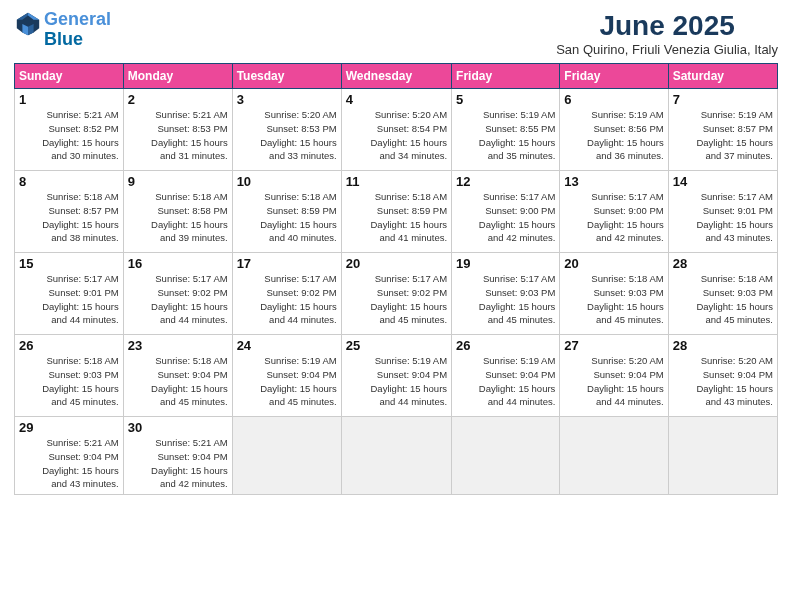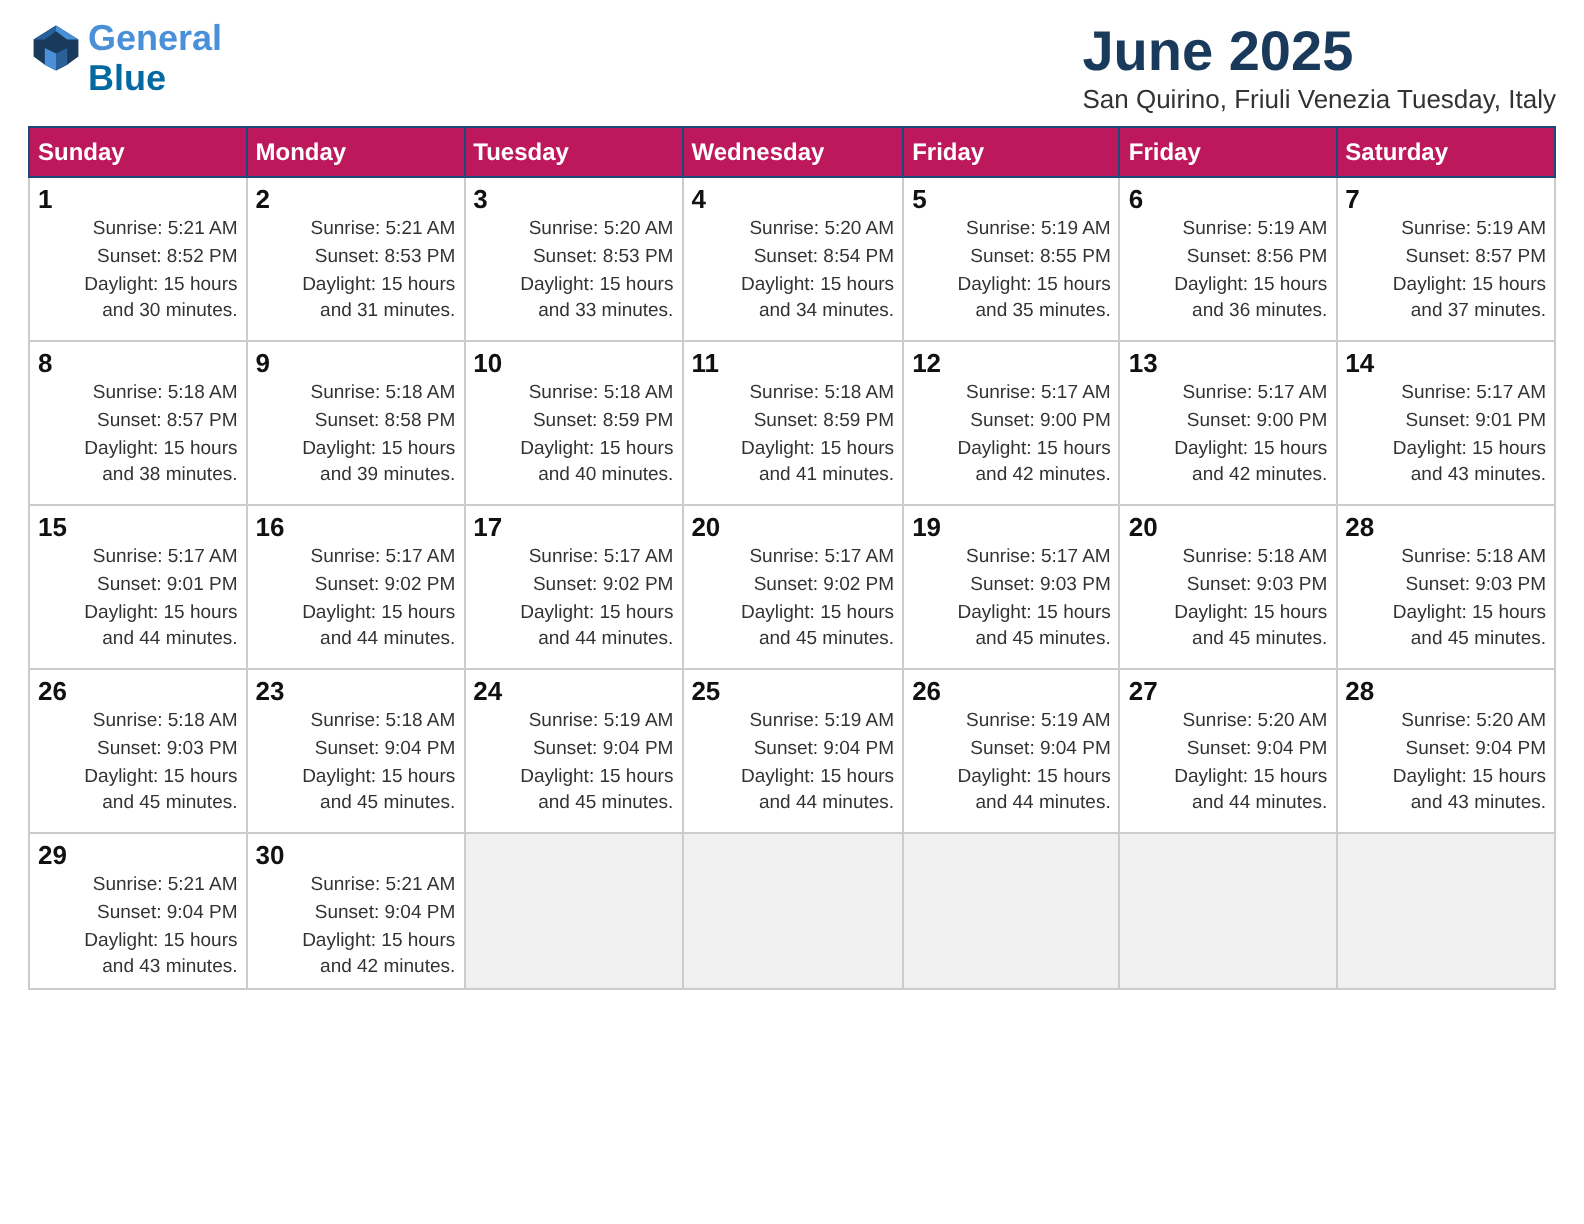--- a/index.html
+++ b/index.html
@@ -31,38 +31,38 @@
     }
     .logo-text span {
       color: #4a90d9;
     }
     .logo-icon {
       width: 28px;
       height: 28px;
       margin-right: 2px;
     }
     .title-block {
-      text-align: left;
+      text-align: center;
     }
     .month-title {
       font-size: 28px;
       font-weight: bold;
       color: #1a3a5c;
     }
     .subtitle {
       font-size: 13px;
       color: #333;
     }
     .calendar {
       width: 100%;
       border-collapse: collapse;
       border: 1px solid #ccc;
     }
     .calendar th {
-      background: #be185d;
+      background: #ec4899;
       color: #fff;
       font-size: 12px;
       font-weight: bold;
       padding: 5px 4px;
       text-align: left;
       border: 1px solid #1a4a77;
     }
     .calendar td {
       border: 1px solid #ccc;
       vertical-align: top;
@@ -106,21 +106,21 @@
         <polygon points="20,36 12,32 12,20 20,24" fill="#4a90d9"></polygon>
         <polygon points="20,36 28,32 28,20 20,24" fill="#2a6099"></polygon>
       </svg>
       <div class="logo-text">
         <div><span>General</span></div>
         <div><span style="color:#0369a1">Blue</span></div>
       </div>
     </div>
     <div class="title-block">
       <div class="month-title">June 2025</div>
-      <div class="subtitle">San Quirino, Friuli Venezia Tuesday, Italy</div>
+      <div class="subtitle">San Quirino, Friuli Venezia Giulia, Italy</div>
     </div>
   </div>
 
   <table class="calendar">
     <thead>
       <tr>
       <th>Sunday</th>
           <th>Monday</th>
           <th>Tuesday</th>
           <th>Wednesday</th>

